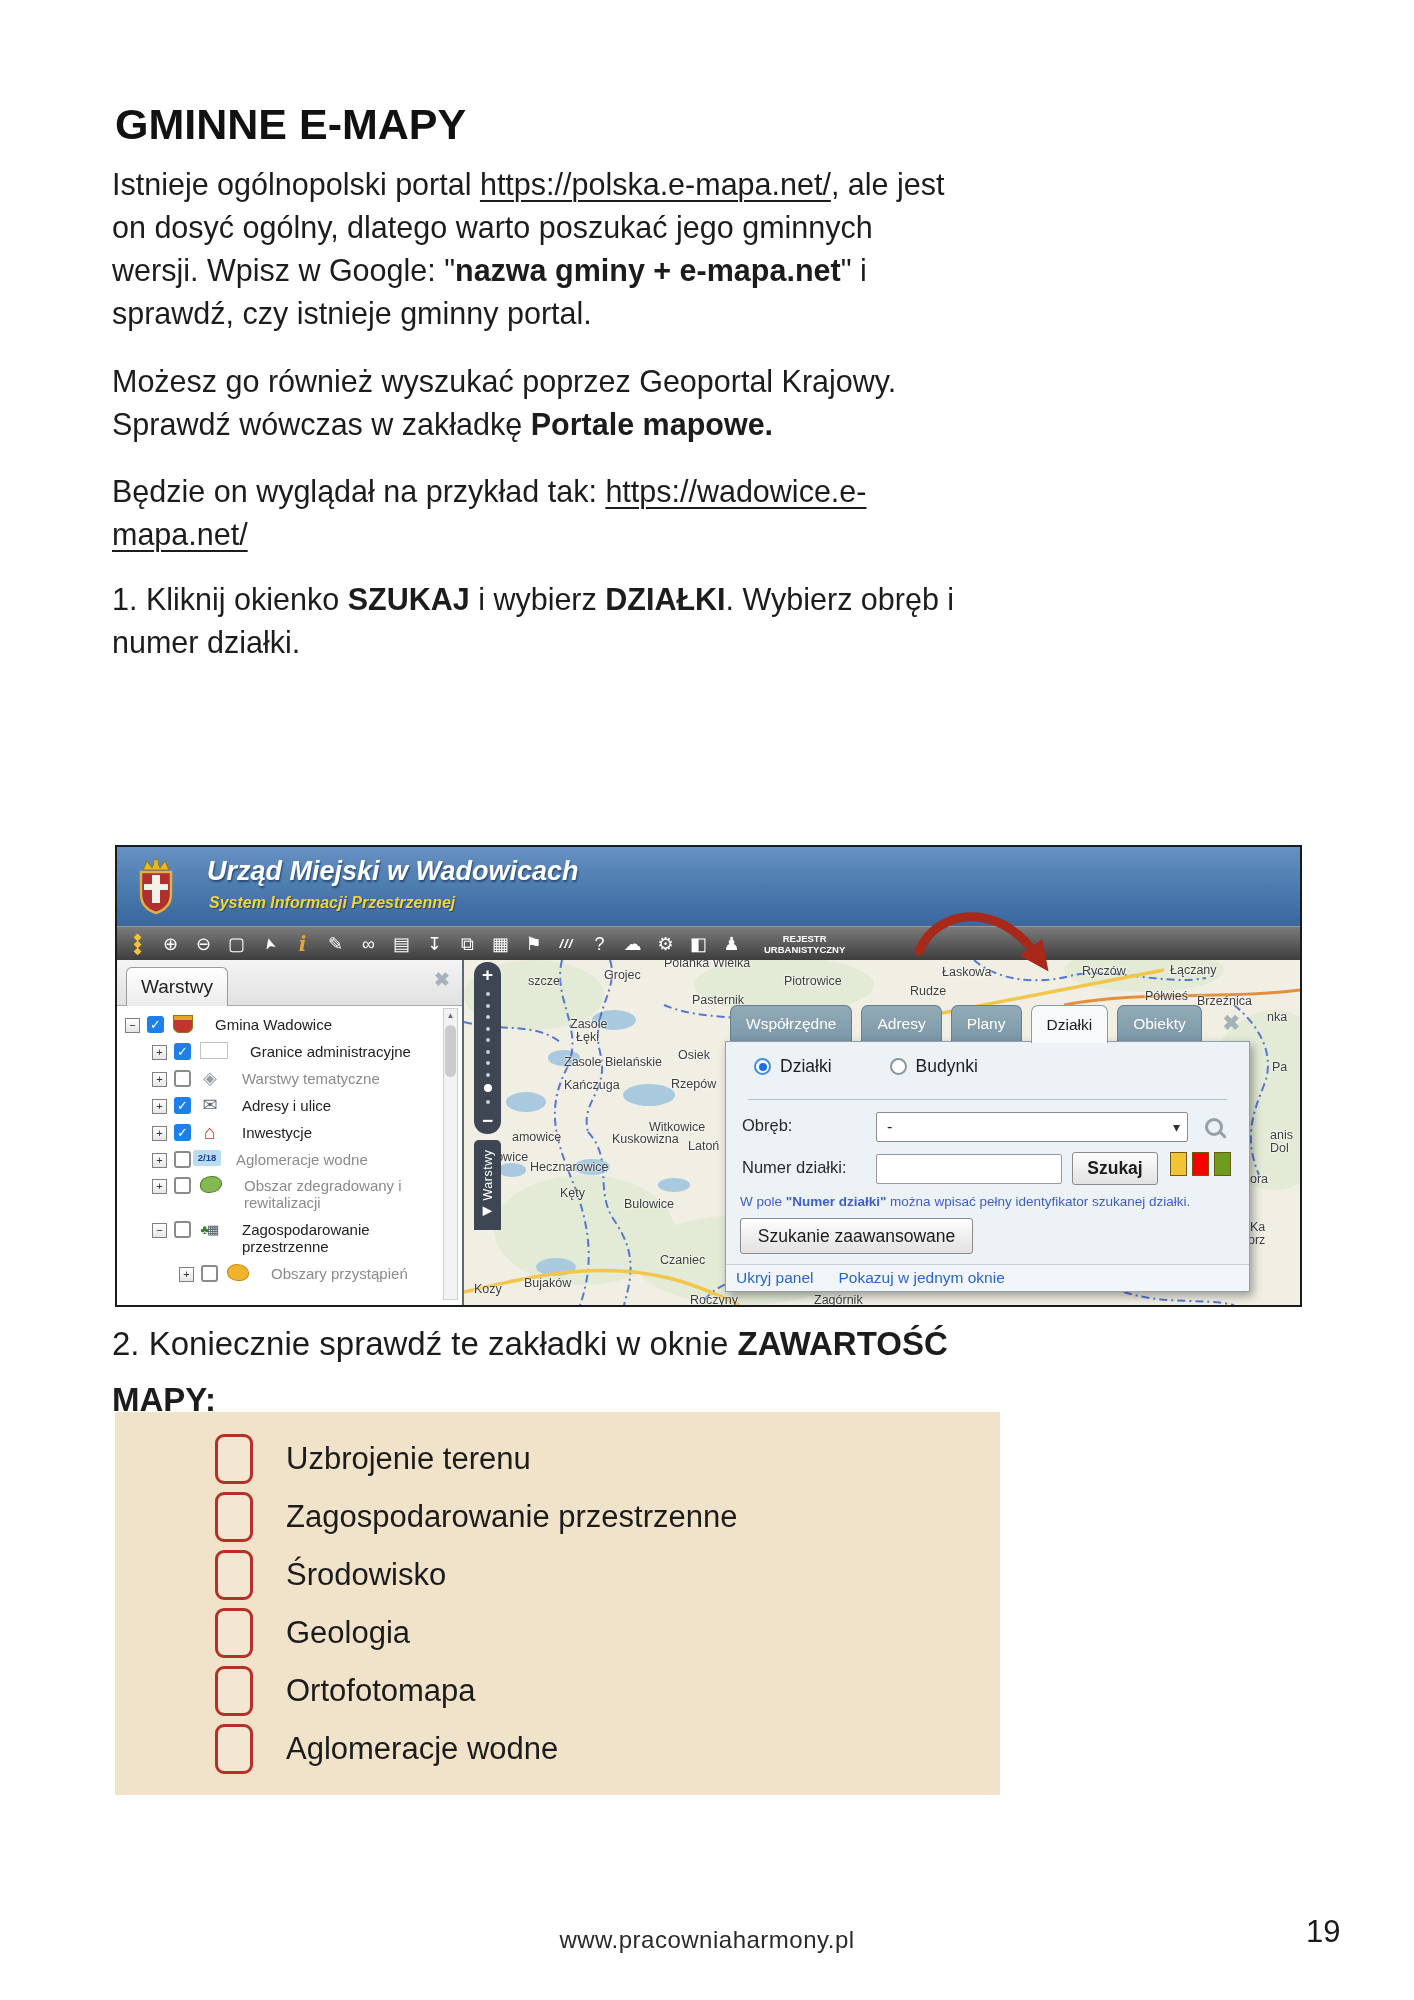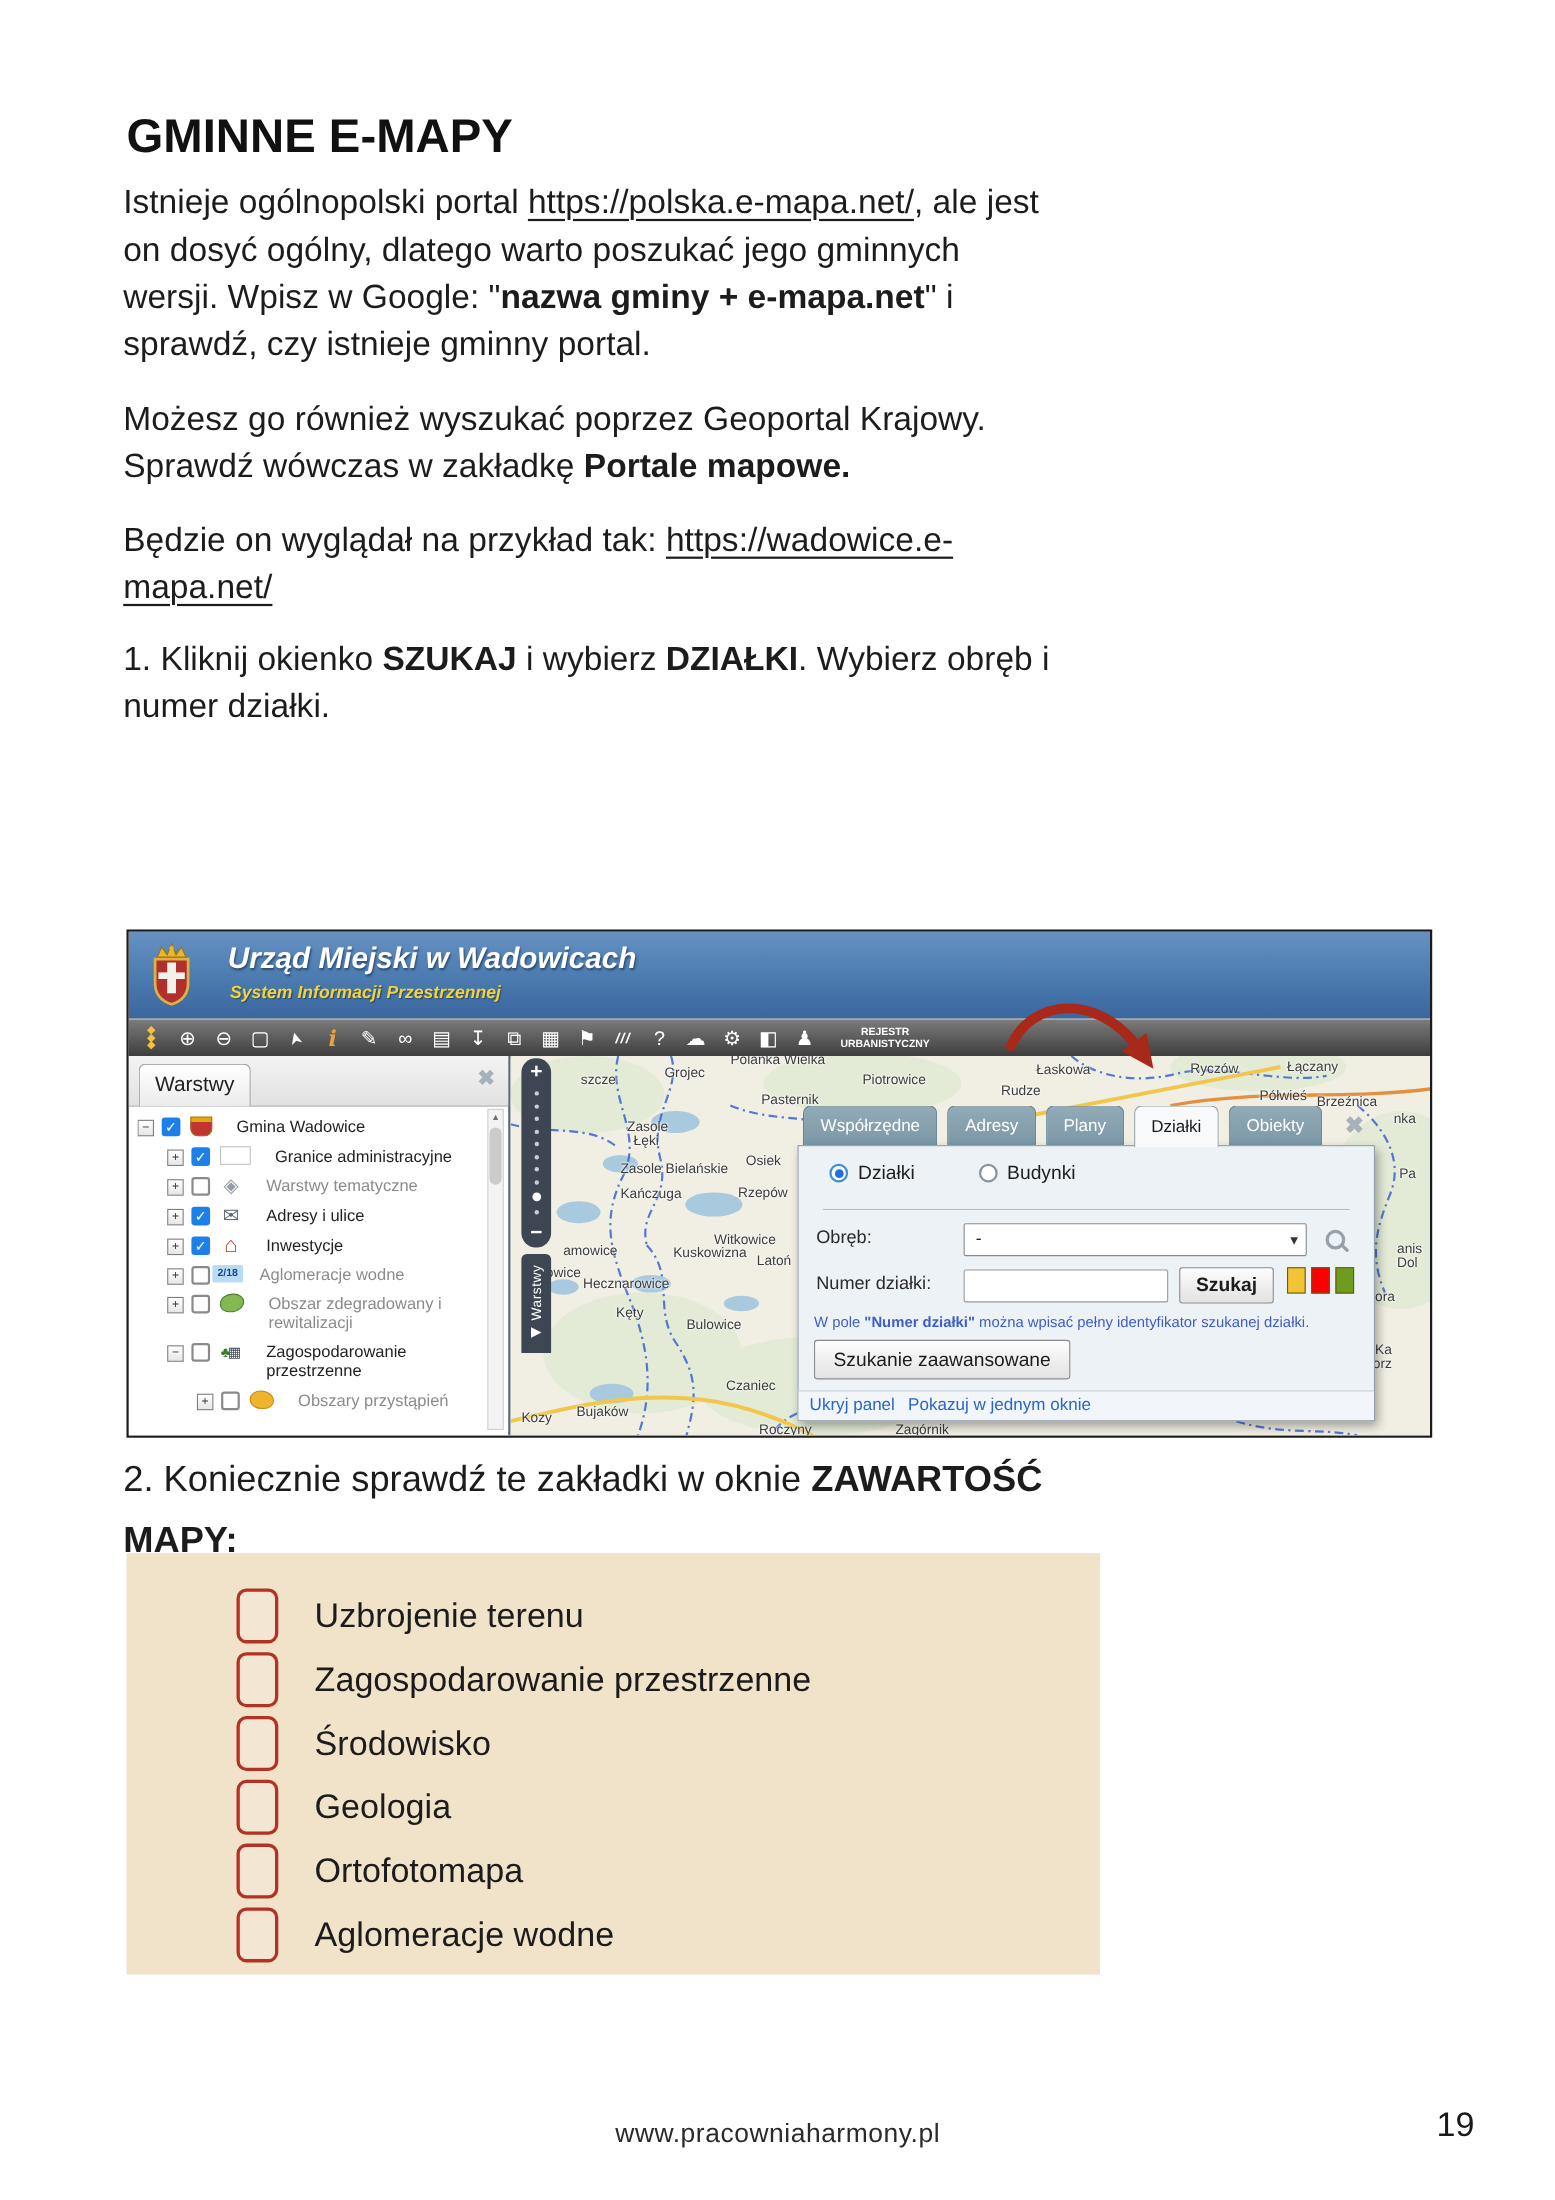--- a/index.html
+++ b/index.html
@@ -85,27 +85,27 @@
   .chev{position:absolute;right:7px;top:0;font-size:14px;color:#333;}
   .mag{position:absolute;left:479px;top:76px;width:12px;height:12px;border:3px solid #97a1a8;border-radius:50%;}
   .mag::after{content:"";position:absolute;left:10px;top:12px;width:9px;height:3px;background:#97a1a8;transform:rotate(45deg);border-radius:2px;}
   .dinput{position:absolute;left:150px;top:112px;width:186px;height:30px;background:#fff;border:1px solid #999;border-radius:2px;box-sizing:border-box;}
   .dbtn{background:linear-gradient(#fdfdfd,#e2e2e2);border:1px solid #8a8a8a;border-radius:3px;color:#1c1c1c;display:flex;align-items:center;justify-content:center;box-sizing:border-box;}
   .szukaj{position:absolute;left:346px;top:110px;width:86px;height:33px;font-size:17.5px;font-weight:bold;}
   .legend{position:absolute;left:444px;top:110px;display:flex;gap:5px;}
   .sq{width:17px;height:24px;border:1px solid #6b5a10;box-sizing:border-box;}
   .dnote{position:absolute;left:14px;top:152px;right:6px;font-size:13.5px;color:#3e5ec7;}
   .adv{position:absolute;left:14px;top:176px;width:233px;height:36px;font-size:17.5px;}
-  .dlg-foot{position:absolute;left:0;right:0;top:222px;bottom:0;border-top:1px solid #c6d0d8;background:#f2f6fa;display:flex;gap:12px;align-items:center;padding-left:10px;}
+  .dlg-foot{position:absolute;left:0;right:0;top:222px;bottom:0;border-top:1px solid #c6d0d8;background:#f2f6fa;display:flex;gap:25px;align-items:center;padding-left:10px;}
   .dlink{font-size:15.5px;color:#2a66c8;}
 
   .arrowsvg{position:absolute;left:0;top:0;z-index:40;pointer-events:none;}
 
   
-  .clwrap{position:absolute;left:115px;top:1412px;width:885px;height:383px;background:#f1e2ca;padding-top:28px;box-sizing:border-box;}
+  .clwrap{position:absolute;left:115px;top:1412px;width:885px;height:383px;background:#f1e2ca;padding-top:18px;box-sizing:border-box;}
   .clrow{height:58px;display:flex;align-items:center;}
   .clbox{width:38px;height:50px;border:3px solid #b43127;border-radius:9px;margin-left:100px;background:rgba(255,255,255,.18);flex:none;box-sizing:border-box;}
   .cllbl{margin-left:33px;font-size:31px;color:#1c1c1c;}
 
   .footer-url{position:absolute;left:0;right:0;top:1926px;text-align:center;font-size:24px;color:#2a2a2a;letter-spacing:.5px;}
   .pagenum{position:absolute;left:1306px;top:1914px;font-size:31px;color:#1a1a1a;}
 </style>
 </head>
 <body>
 

